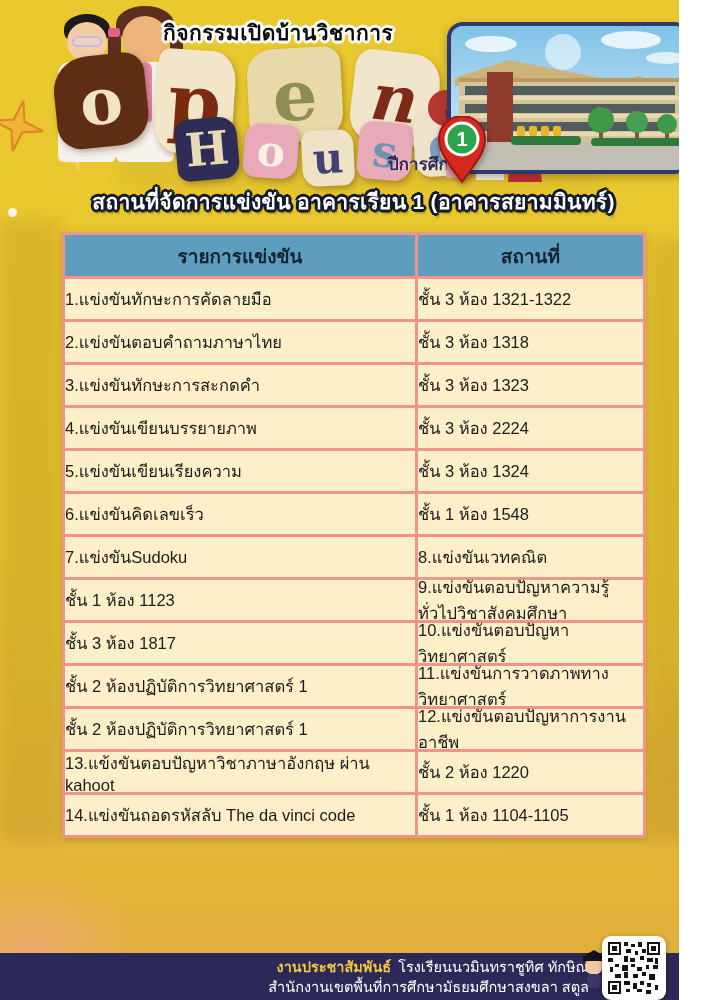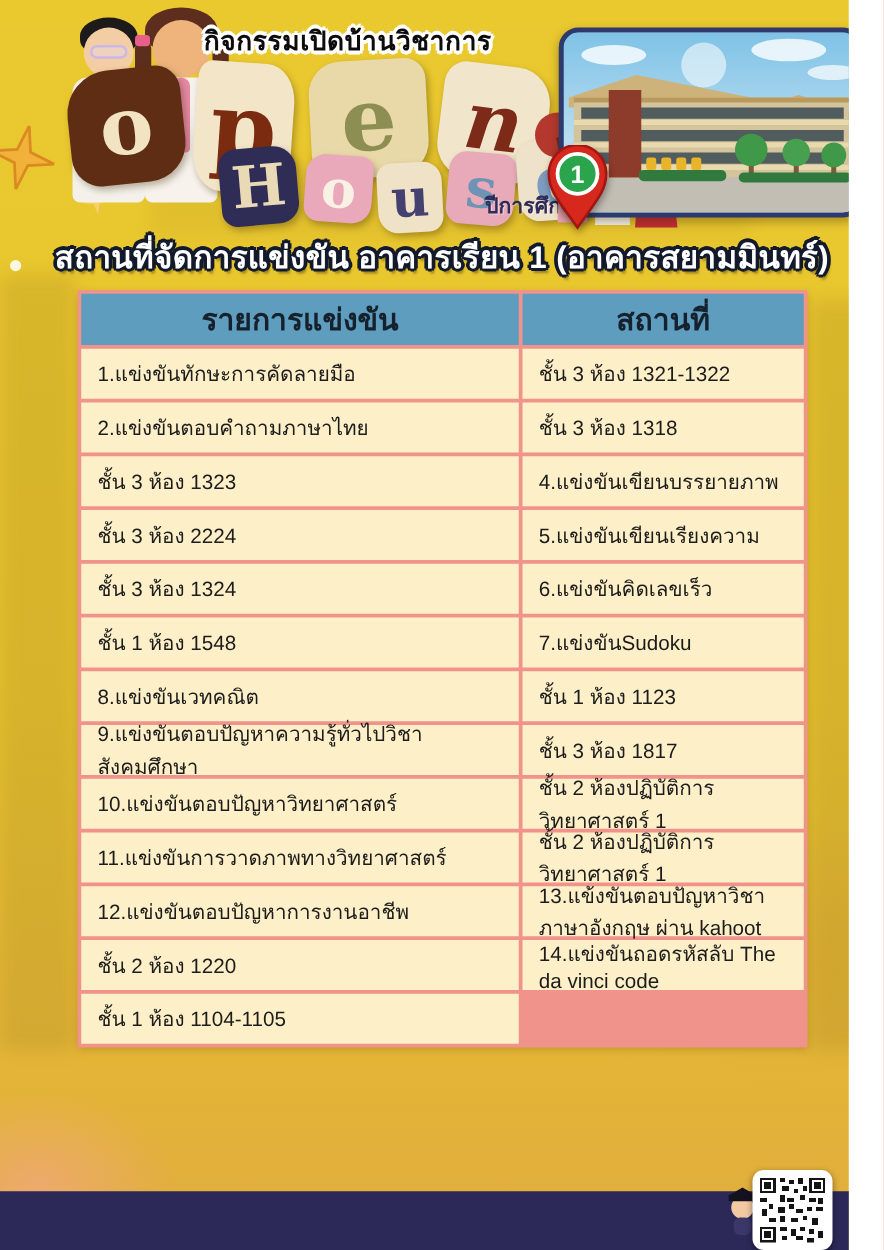--- a/index.html
+++ b/index.html
@@ -43,36 +43,36 @@
   
   .photo-frame {
     position:absolute; left:447px; top:22px; width:243px; height:152px;
     border:4px solid #2e3a6e; border-radius:16px; overflow:hidden; background:#9fd0ea;
     box-shadow:0 3px 8px rgba(60,40,0,.35);
   }
   .map-pin { position:absolute; left:436px; top:116px; width:52px; height:68px; filter:drop-shadow(1px 3px 3px rgba(0,0,0,.35)); }
 
   .banner-title {
     position:absolute; left:0; top:185px; width:707px; text-align:center;
-    font-size:25px; font-weight:800; color:#ffffff; letter-spacing:.3px;
+    font-size:21px; font-weight:800; color:#ffffff; letter-spacing:.3px;
     text-shadow:-2px -2px 0 #131a2c,2px -2px 0 #131a2c,-2px 2px 0 #131a2c,2px 2px 0 #131a2c,0 3px 0 #131a2c,0 -3px 0 #131a2c,3px 0 0 #131a2c,-3px 0 0 #131a2c,2px 4px 2px rgba(0,0,0,.35);
   }
 
   
   .comp-table {
     position:absolute; left:62px; top:232px; width:584px;
     display:grid; grid-template-columns:350px 225px; gap:3px; padding:3px;
     background:#f0938b; box-shadow:0 2px 6px rgba(90,60,10,.25);
   }
   .cell { display:flex; align-items:center; }
   .cell.head {
-    background:#5f9dbf; color:#15222e; font-weight:bold; font-size:24px;
+    background:#5f9dbf; color:#15222e; font-weight:bold; font-size:19px;
     justify-content:center; height:41px;
   }
-  .cell.body { background:#fdefc7; color:#1c1c1c; font-size:16.5px; height:40px; padding-left:13px; }
+  .cell.body { background:#fdefc7; color:#1c1c1c; font-size:16.5px; height:40px; }
 
   
   .footer-band { position:absolute; left:0; top:953px; width:707px; height:47px; background:#2c2959; }
   .footer-text { position:absolute; right:90px; top:957px; text-align:right; font-size:14.5px; line-height:20px; color:#ffffff; }
   .footer-text .dept { color:#f2c83e; font-weight:bold; margin-right:7px; }
   .qr-frame {
     position:absolute; right:13px; top:936px; width:64px; height:64px; background:#ffffff;
     border-radius:9px; display:flex; align-items:center; justify-content:center;
     box-shadow:0 2px 5px rgba(0,0,0,.4);
   }
@@ -211,20 +211,21 @@
   <div class="comp-table">
     <div class="cell head">รายการแข่งขัน</div>
     <div class="cell head">สถานที่</div>
 
       <div class="cell body">1.แข่งขันทักษะการคัดลายมือ</div>
       <div class="cell body">ชั้น 3 ห้อง 1321-1322</div>
 
       <div class="cell body">2.แข่งขันตอบคำถามภาษาไทย</div>
       <div class="cell body">ชั้น 3 ห้อง 1318</div>
 
+      <div class="cell body">3.แข่งขันทักษะการสะกดคำ</div>
       <div class="cell body">ชั้น 3 ห้อง 1323</div>
 
       <div class="cell body">4.แข่งขันเขียนบรรยายภาพ</div>
       <div class="cell body">ชั้น 3 ห้อง 2224</div>
 
       <div class="cell body">5.แข่งขันเขียนเรียงความ</div>
       <div class="cell body">ชั้น 3 ห้อง 1324</div>
 
       <div class="cell body">6.แข่งขันคิดเลขเร็ว</div>
       <div class="cell body">ชั้น 1 ห้อง 1548</div>
@@ -248,20 +249,26 @@
       <div class="cell body">13.แข้งขันตอบปัญหาวิชาภาษาอังกฤษ ผ่าน kahoot</div>
       <div class="cell body">ชั้น 2 ห้อง 1220</div>
 
       <div class="cell body">14.แข่งขันถอดรหัสลับ The da vinci code</div>
 
       <div class="cell body">ชั้น 1 ห้อง 1104-1105</div>
 
   </div>
 
   <div class="footer-band"></div>
+  <div class="footer-text">
+    <div>
+      <span class="dept">งานประชาสัมพันธ์</span><span>โรงเรียนนวมินทราชูทิศ ทักษิณ</span>
+    </div>
+    <div>สำนักงานเขตพื้นที่การศึกษามัธยมศึกษาสงขลา สตูล</div>
+  </div>
 
   <svg class="grad-kid" viewBox="0 0 26 40">
     <circle cx="13" cy="18" r="9" fill="#f3c9a2"></circle>
     <rect x="2" y="8" width="22" height="5" fill="#14121f"></rect>
     <polygon points="13,2 25,9 1,9" fill="#14121f"></polygon>
     <rect x="6" y="26" width="14" height="14" rx="5" fill="#3b3768"></rect>
   </svg>
 
   <div class="qr-frame">
 

